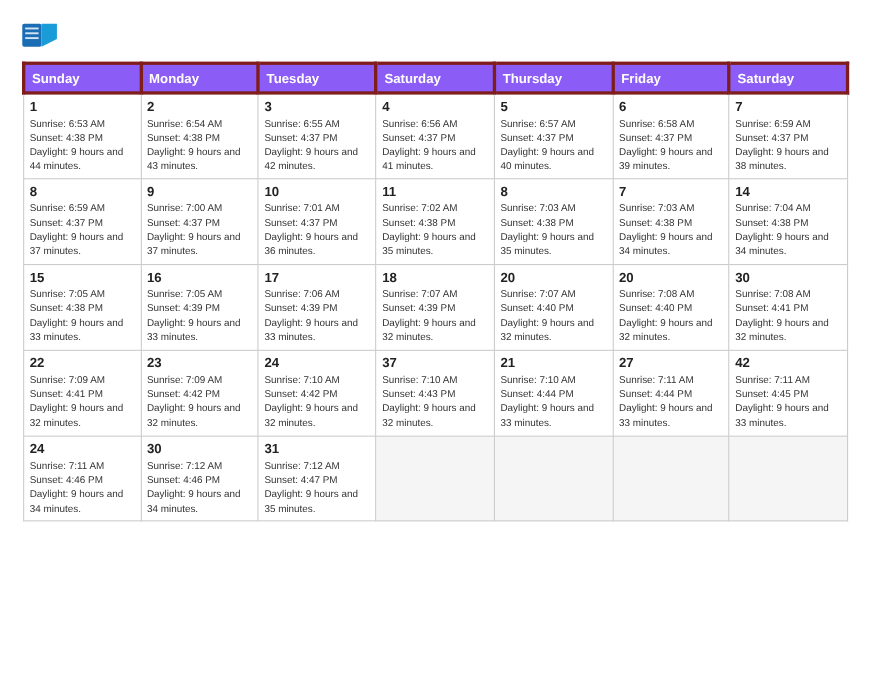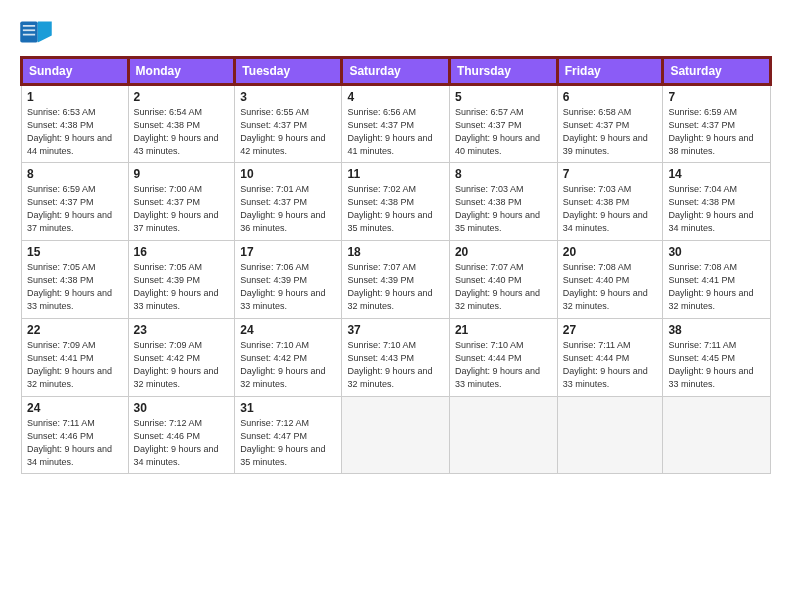--- a/index.html
+++ b/index.html
@@ -347,21 +347,21 @@
       </td>
           <td>
         <span class="day-num">27</span>
         <div class="day-info">
           Sunrise: 7:11 AM<br>
           Sunset: 4:44 PM<br>
           Daylight: 9 hours and 33 minutes.
         </div>
       </td>
           <td>
-        <span class="day-num">38</span>
+        <span class="day-num">42</span>
         <div class="day-info">
           Sunrise: 7:11 AM<br>
           Sunset: 4:45 PM<br>
           Daylight: 9 hours and 33 minutes.
         </div>
       </td>
         </tr>
         <tr class="last-row">
           <td>
         <span class="day-num">24</span>

